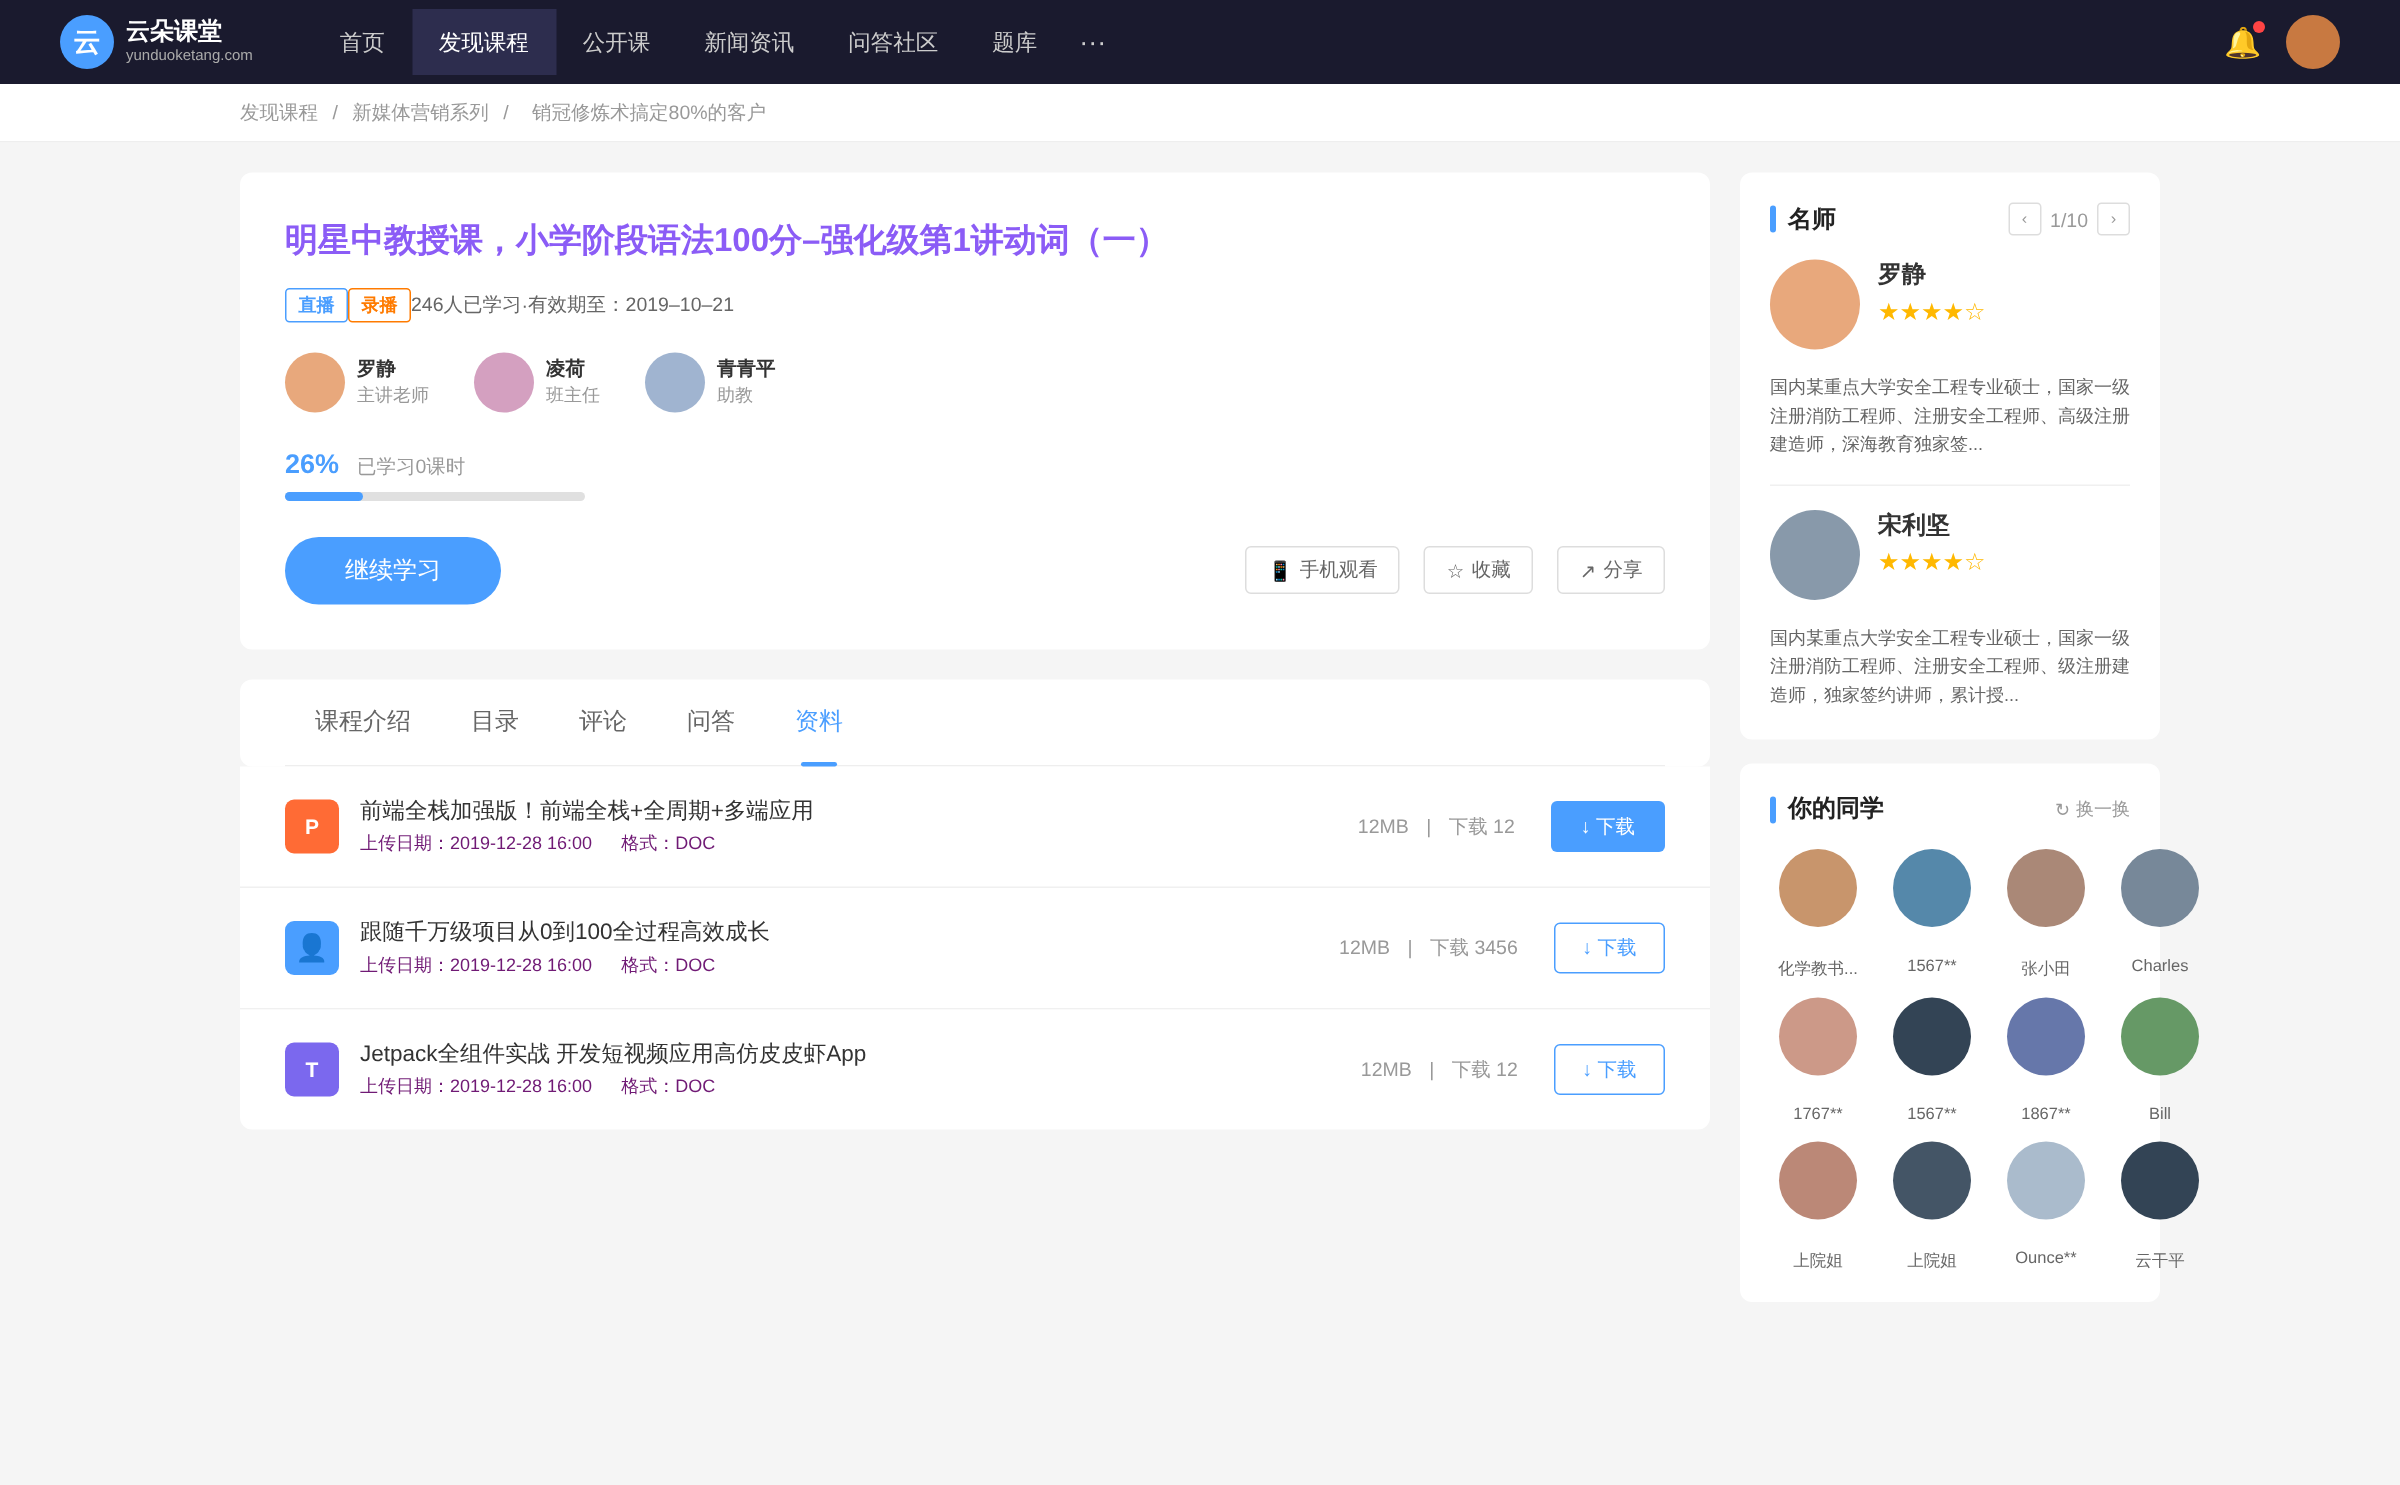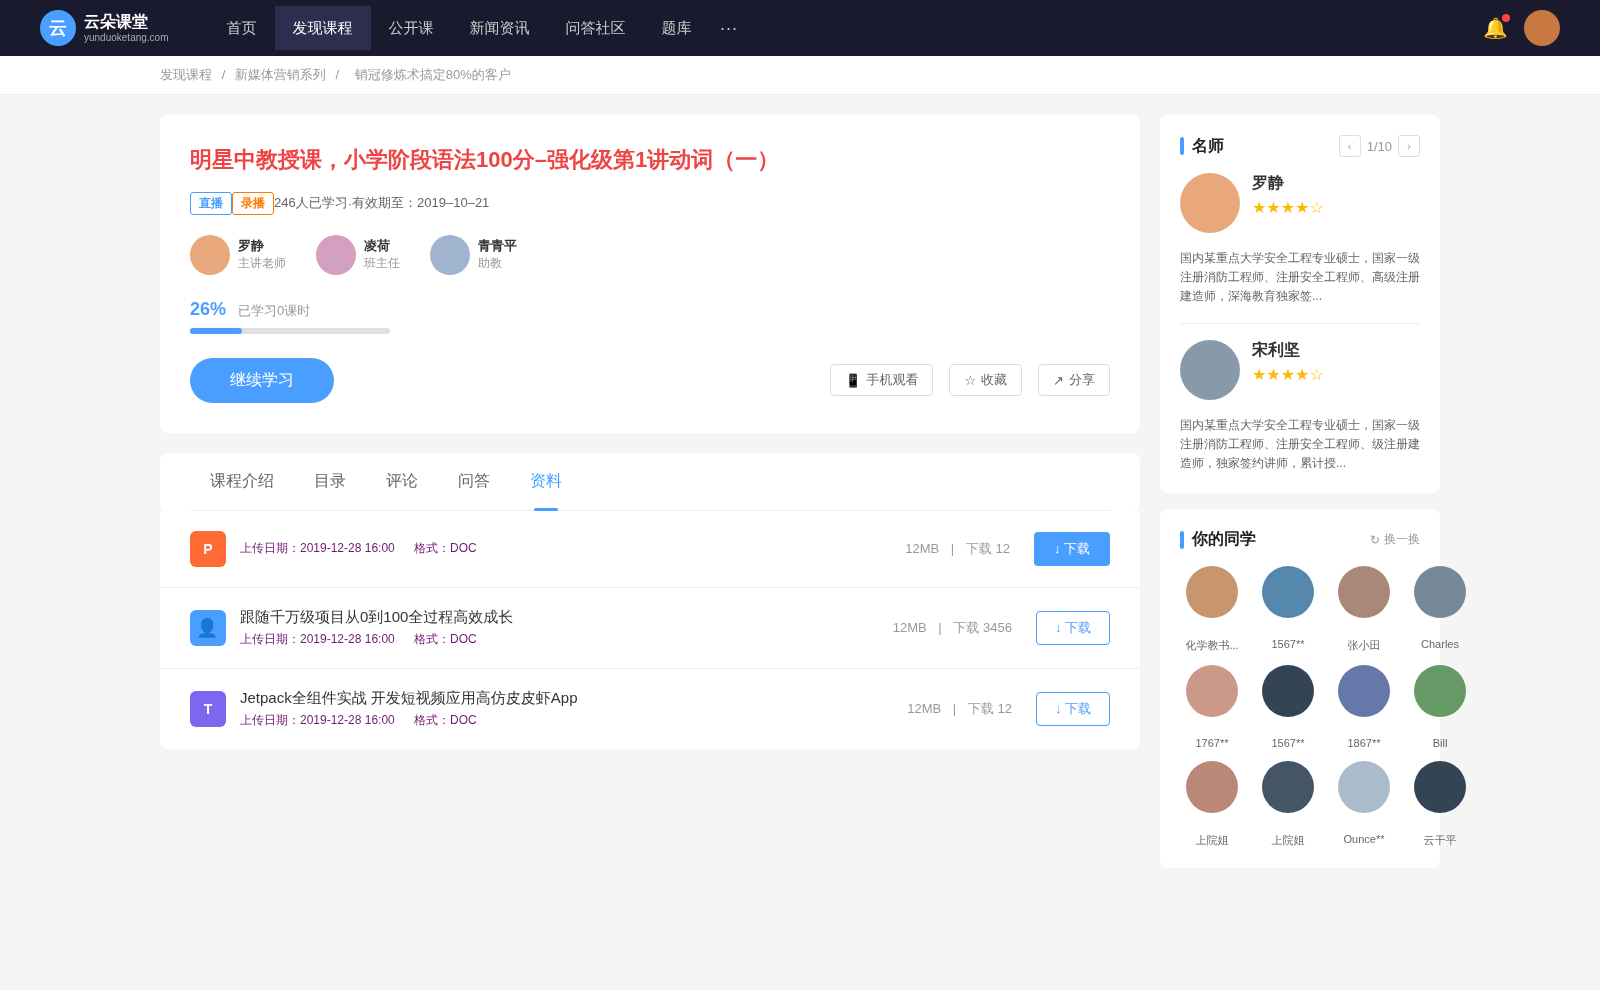--- a/index.html
+++ b/index.html
@@ -27,21 +27,21 @@
     .breadcrumb span { margin: 0 6px; }
 
     
     .main-container { display: flex; padding: 20px 160px; gap: 20px; min-height: calc(990px - 56px - 40px); }
 
     
     .content-left { flex: 1; }
 
     
     .course-card { background: white; border-radius: 8px; padding: 30px; margin-bottom: 20px; }
-    .course-title { font-size: 22px; font-weight: bold; color: #ef4444; margin-bottom: 16px; line-height: 1.4; }
+    .course-title { font-size: 22px; font-weight: bold; color: #8b5cf6; margin-bottom: 16px; line-height: 1.4; }
     .course-meta { display: flex; align-items: center; margin-bottom: 20px; color: #666; font-size: 13px; }
     .badge { padding: 2px 8px; border-radius: 3px; font-size: 12px; font-weight: bold; }
     .badge-live { border: 1px solid #4a9eff; color: #4a9eff; }
     .badge-record { border: 1px solid #ff7b00; color: #ff7b00; }
     .teachers { display: flex; gap: 30px; margin-bottom: 24px; }
     .teacher-item { display: flex; align-items: center; gap: 8px; }
     .teacher-avatar-placeholder { width: 40px; height: 40px; border-radius: 50%; }
     .teacher-info { font-size: 13px; }
     .teacher-name { font-weight: bold; color: #333; }
     .teacher-role { color: #999; font-size: 12px; }
@@ -212,20 +212,21 @@
         <div class="tab">问答</div>
         <div class="tab active">资料</div>
       </div>
     </div>
 
     <div class="file-list">
 
       <div class="file-item">
         <div class="file-icon file-icon-p">P</div>
         <div class="file-info">
+          <div class="file-name">前端全栈加强版！前端全栈+全周期+多端应用</div>
           <div class="file-meta">
             <span>上传日期：2019-12-28  16:00</span>
             <span style="margin-left:16px">格式：DOC</span>
           </div>
         </div>
         <div class="file-stats">
           <span>12MB</span>
           <span> | </span>
           <span>下载 12</span>
         </div>

